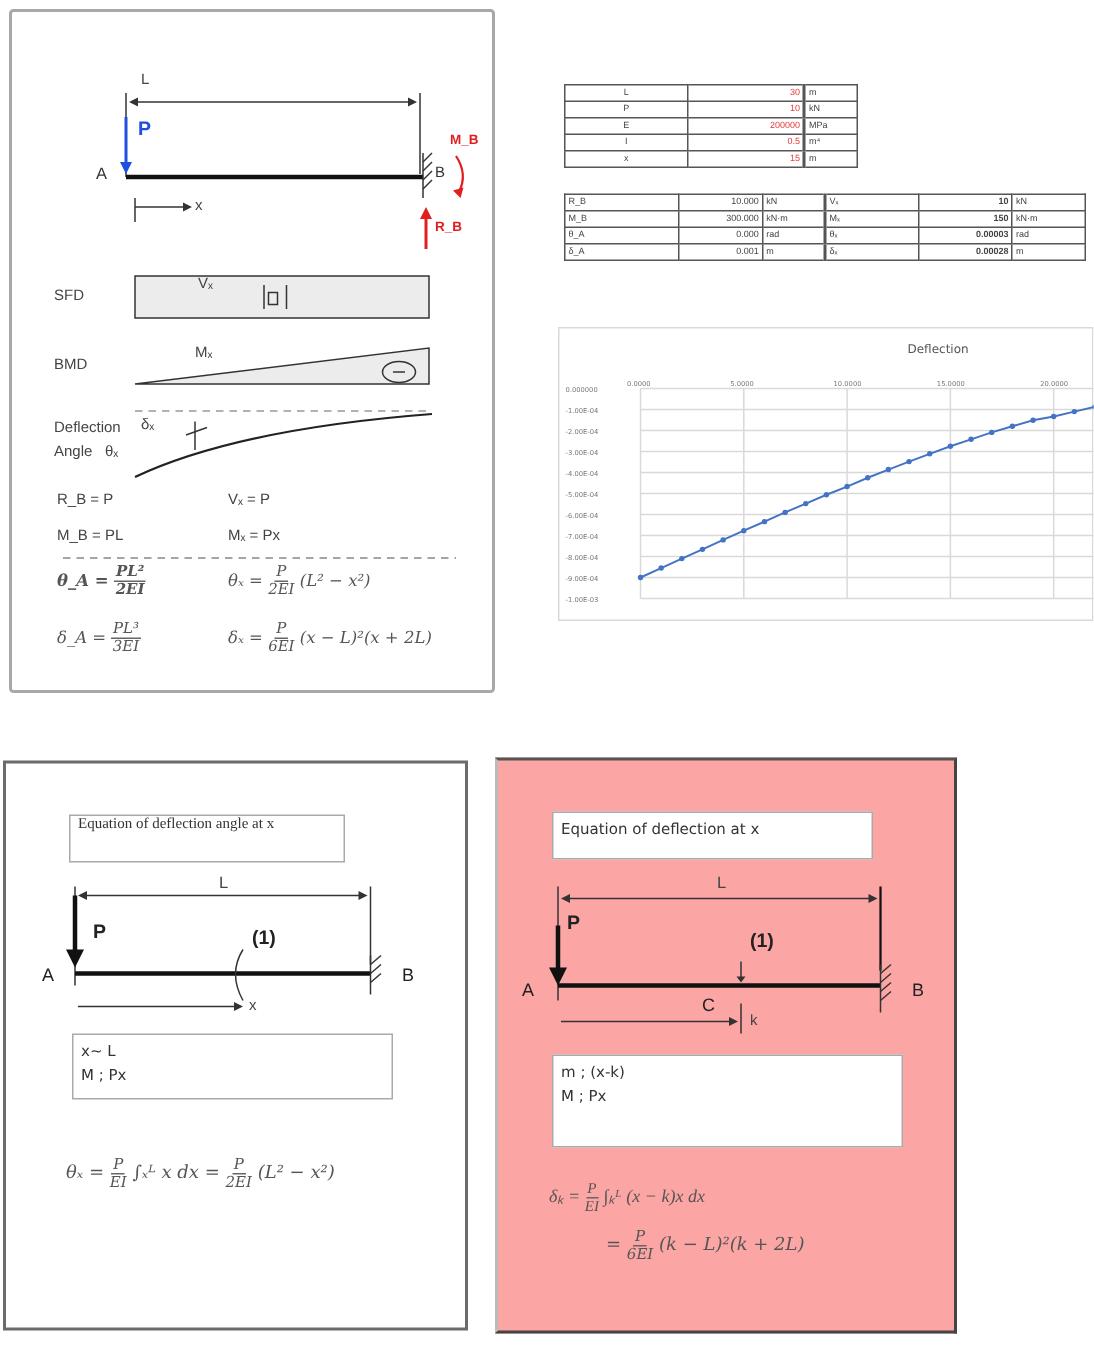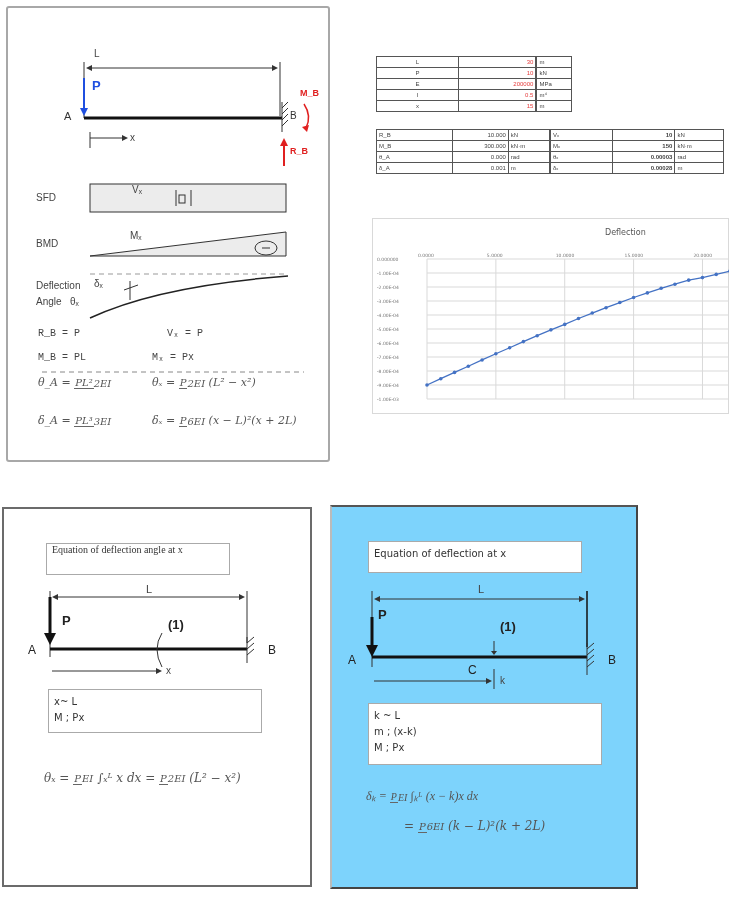--- a/index.html
+++ b/index.html
@@ -1,26 +1,26 @@
 <!DOCTYPE html>
 <html><head>
 <meta charset="utf-8">
 <style>
   * { box-sizing: border-box; margin: 0; padding: 0; }
   html, body { width: 729px; height: 900px; background: #ffffff; overflow: hidden; }
   body { position: relative; font-family: "Liberation Sans", sans-serif; color: #222; }
   .abs { position: absolute; }
   .panel-top { left: 6px; top: 6px; width: 324px; height: 456px; border: 2px solid #a8a8a8; border-radius: 3px; background: #fff; }
   .panel-bl { left: 2px; top: 507px; width: 310px; height: 380px; border: 2px solid #6b6b6b; background: #fff; }
-  .panel-br { left: 330px; top: 505px; width: 308px; height: 384px; border: 2px solid #444; border-top-color: #555; border-left-color: #bbb; background: #7dd3fc; }
+  .panel-br { left: 330px; top: 505px; width: 308px; height: 384px; border: 2px solid #444; border-top-color: #555; border-left-color: #bbb; background: #fca5a5; }
   .title { font-size: 13px; color: #333; letter-spacing: -0.2px; }
-  .serif { font-family: Liberation Mono, monospace; color: #444; }
+  .serif { font-family: Liberation Sans, sans-serif; color: #444; }
   .lbl { font-size: 10px; color: #444; }
   .math { font-family: "DejaVu Serif", serif; font-style: italic; color: #555; font-size: 11px; white-space: nowrap; }
-  .frac { display: inline-flex; align-items: center; vertical-align: middle; font-size: 10px; line-height: 11px; }
+  .frac { display: inline-flex; flex-direction: column; align-items: center; vertical-align: middle; font-size: 10px; line-height: 11px; }
   .frac .num { border-bottom: 1px solid #666; padding: 0 1px; }
   table.tbl { border-collapse: collapse; font-size: 6px; color: #444; }
   table.tbl td { border: 1px solid #555; height: 11px; padding: 0 2px; }
   .red { color: #e53b3b; }
   .box { border: 1px solid #aaa; background: #fff; font-family: "DejaVu Sans", sans-serif; font-size: 10px; color: #333; }
 </style>
 </head>
 <body>
 
 <div class="abs panel-top">
@@ -82,25 +82,25 @@
   <span class="abs lbl" style="left:28px;top:184px;">SFD</span>
   <span class="abs lbl" style="left:124px;top:176px;">Vₓ</span>
   <span class="abs lbl" style="left:28px;top:230px;">BMD</span>
   <span class="abs lbl" style="left:122px;top:222px;">Mₓ</span>
   <span class="abs lbl" style="left:28px;top:272px;">Deflection</span>
   <span class="abs lbl" style="left:86px;top:270px;">δₓ</span>
   <span class="abs lbl" style="left:28px;top:288px;text-align:center;">Angle</span>
   <span class="abs lbl" style="left:62px;top:288px;">θₓ</span>
 
   <span class="abs serif" style="left:30px;top:320px;font-size:10px;">R_B = P</span>
-  <span class="abs serif" style="left:159px;top:320px;font-size:10px;">Vₓ = P</span>
+  <span class="abs serif" style="left:144px;top:320px;font-size:10px;">Vₓ = P</span>
   <span class="abs serif" style="left:30px;top:344px;font-size:10px;">M_B = PL</span>
   <span class="abs serif" style="left:144px;top:344px;font-size:10px;">Mₓ = Px</span>
 
-  <div class="abs math" style="left:30px;top:368px;">
+  <div class="abs math" style="left:30px;top:368px;font-weight:bold;">
     <span>θ_A =</span>
     <span class="frac">
         <span class="num">PL²</span>
         <span>2EI</span>
       </span>
   </div>
   <div class="abs math" style="left:144px;top:368px;">
     <span>θₓ =</span>
     <span class="frac">
         <span class="num">P</span>
@@ -328,21 +328,20 @@
   </svg>
   <span class="abs lbl" style="left:146px;top:76px;font-size:11px;">L</span>
   <span class="abs" style="left:46px;top:100px;font-size:13px;font-weight:bold;">P</span>
   <span class="abs" style="left:168px;top:112px;font-size:13px;font-weight:bold;">(1)</span>
   <span class="abs" style="left:16px;top:146px;font-size:12px;">A</span>
   <span class="abs" style="left:276px;top:146px;font-size:12px;">B</span>
   <span class="abs" style="left:136px;top:156px;font-size:12px;">C</span>
   <span class="abs lbl" style="left:168px;top:168px;">k</span>
 
   <div class="abs box" style="left:36px;top:196px;width:234px;height:62px;padding:4px 5px;line-height:16px;">
-    <div>k ~ L</div>
     <div>m ; (x-k)</div>
     <div>M ; Px</div>
   </div>
 
   <div class="abs math" style="left:34px;top:280px;font-size:12px;font-family:Liberation Serif, serif;">
     <span>δₖ =</span>
     <span class="frac">
         <span class="num">P</span>
         <span>EI</span>
       </span>

